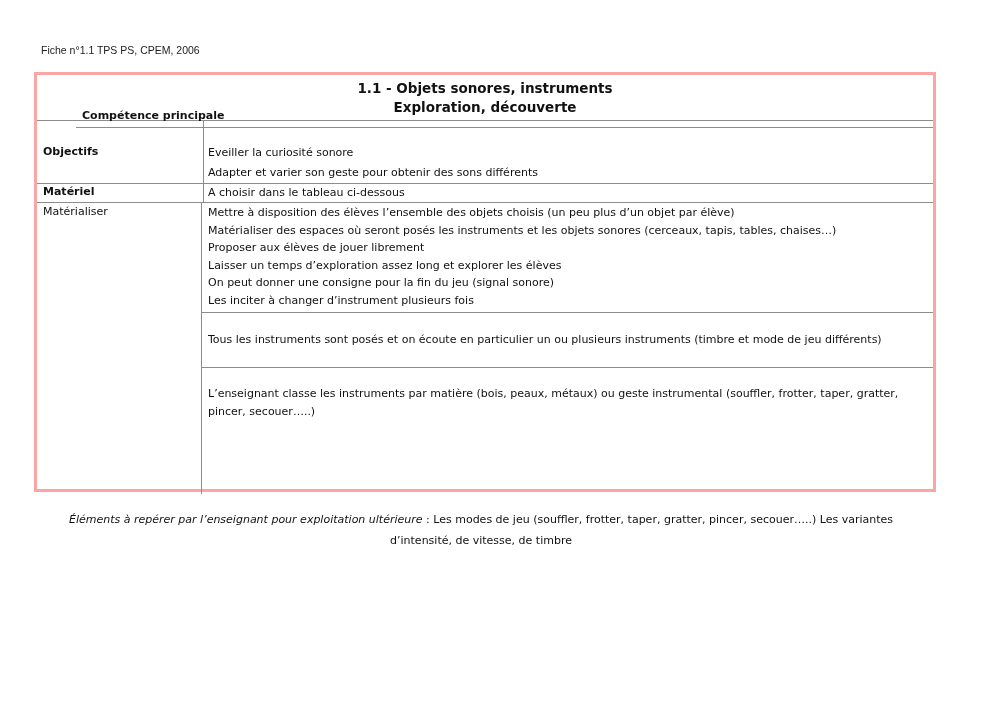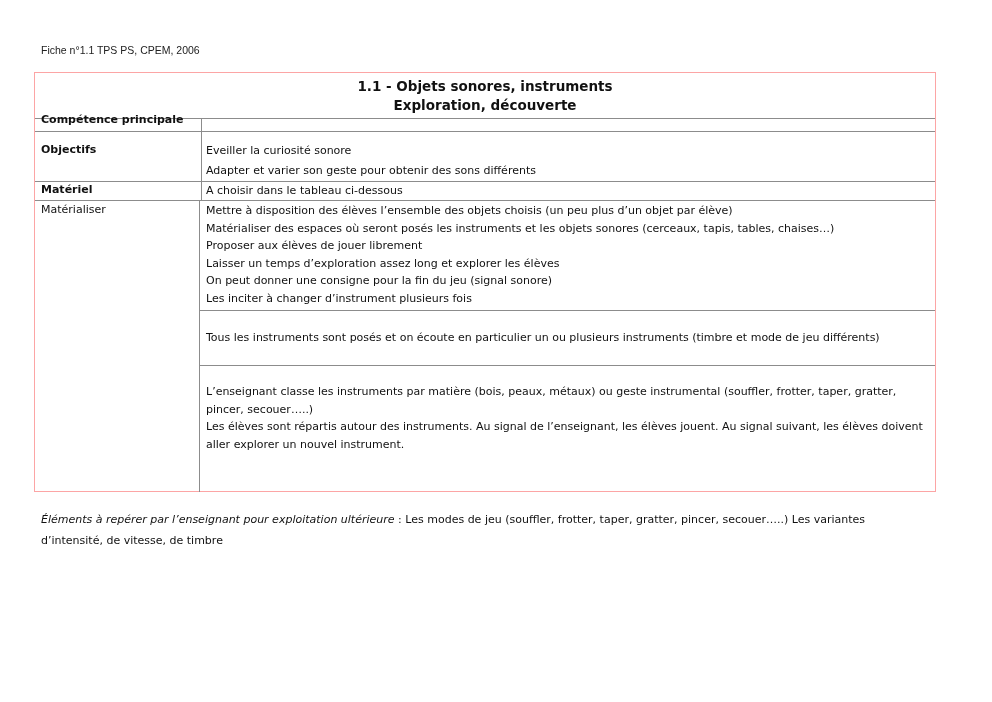--- a/index.html
+++ b/index.html
@@ -1,49 +1,49 @@
 <!DOCTYPE html>
 <html><head>
 <meta charset="utf-8">
 <style>
   html, body { margin:0; padding:0; background:#ffffff; }
   body { width:992px; height:702px; position:relative; overflow:hidden;
          font-family:"DejaVu Sans", sans-serif; color:#111; }
   .ref { position:absolute; left:41px; top:44px; font-family:"Liberation Sans", sans-serif;
          font-size:10.5px; color:#222; }
   .tbl { position:absolute; left:34px; top:72px; width:902px; height:420px;
-         border:1px solid #fca5a5; box-sizing:border-box; }
+         border:3px solid #fca5a5; box-sizing:border-box; }
   .hdr { position:absolute; left:0; top:0; right:0; height:46px; border-bottom:1px solid #8c8c8c;
          text-align:center; font-weight:bold; font-size:13.5px; line-height:19px; padding-top:4px; box-sizing:border-box; }
   .row { position:absolute; left:0; right:0; border-bottom:1px solid #8c8c8c; box-sizing:border-box; }
   .lab { position:absolute; left:6px; font-size:11px; }
   .lab.b { font-weight:bold; }
   .vdiv { position:absolute; width:1px; background:#8c8c8c; }
   .val { position:absolute; left:171px; right:6px; font-size:11px; line-height:18px; }
   .sub { position:absolute; left:165px; right:0; border-bottom:1px solid #8c8c8c; box-sizing:border-box; }
   .sub .txt { position:absolute; left:6px; right:6px; font-size:11px; line-height:17.5px; }
-  .foot { position:absolute; left:41px; top:509px; width:880px; font-size:11px; line-height:21px; }
+  .foot { position:absolute; left:41px; top:509px; width:880px; font-size:11px; line-height:21px;text-align:center; }
   .foot i { font-style:italic; }
 </style>
 </head>
 <body>
 
 <div class="ref">Fiche n°1.1 TPS PS, CPEM, 2006</div>
 
 <div class="tbl">
   <div class="hdr">
     <div>1.1 - Objets sonores, instruments</div>
     <div>Exploration, découverte</div>
   </div>
 
   <div class="vdiv" style="left:166px; top:46px; height:82px;"></div>
 
   <div class="vdiv" style="left:164px; top:128px; height:291px;"></div>
 
-  <div class="row" style="top:38px; height:21px;">
+  <div class="row" style="top:32px; height:21px;margin-left:39px;">
     <div class="lab b" style="top:2px;">Compétence principale</div>
   </div>
 
   <div class="row" style="top:67px; height:42px;">
     <div class="lab b" style="top:3px;">Objectifs</div>
     <div class="val" style="top:1px; line-height:20px;">
       <div>Eveiller la curiosité sonore</div>
       <div>Adapter et varier son geste pour obtenir des sons différents</div>
     </div>
   </div>
@@ -67,19 +67,18 @@
       </div>
     </div>
 
     <div class="sub" style="top:238px; height:55px;">
       <div class="txt" style="top:18px;">Tous les instruments sont posés et on écoute en particulier un ou plusieurs instruments (timbre et mode de jeu différents)</div>
     </div>
 
     <div class="sub" style="top:293px; height:126px; border-bottom:none;">
       <div class="txt" style="top:17px;">
         <div>L’enseignant classe les instruments par matière (bois, peaux, métaux) ou geste instrumental (souffler, frotter, taper, gratter, pincer, secouer…..)</div>
-        <div>Les élèves sont répartis autour des instruments. Au signal de l’enseignant, les élèves jouent. Au signal suivant, les élèves doivent aller explorer un nouvel instrument.</div>
       </div>
     </div>
   </div>
 </div>
 
 <div class="foot"><i>Éléments à repérer par l’enseignant pour exploitation ultérieure</i><span> : Les modes de jeu (souffler, frotter, taper, gratter, pincer, secouer…..) Les variantes d’intensité, de vitesse, de timbre</span></div>
 
 </body></html>

